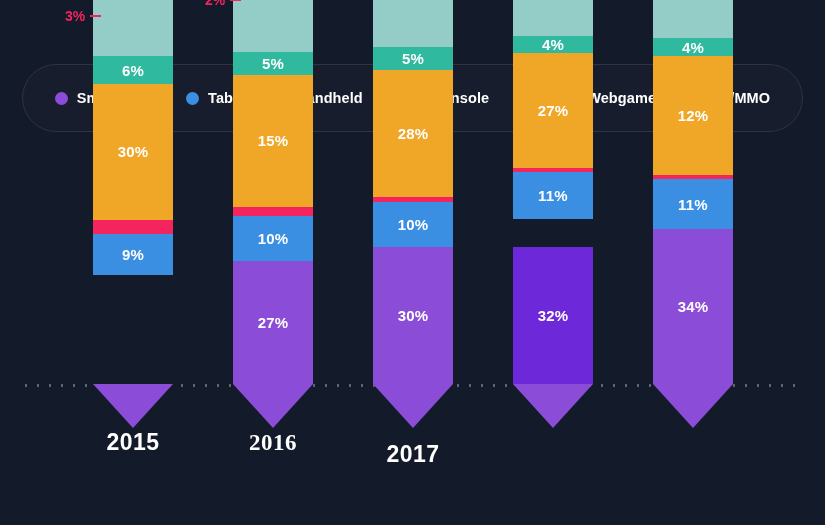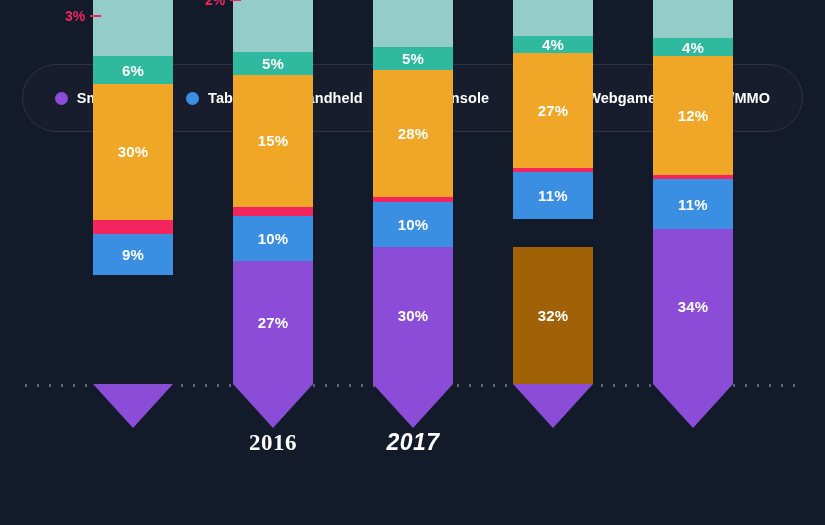--- a/index.html
+++ b/index.html
@@ -205,20 +205,21 @@
           <div class="seg" style="height: 40.95px; background: rgb(59, 143, 227);">
             <span class="seg-label">9%</span>
           </div>
         </div>
         <div class="bar-tip" style="background: rgb(139, 77, 216);"></div>
         <div class="callout" style="top: 87.025px; left: -28px;">
           <span class="callout-text" style="color: rgb(244, 36, 94);">3%</span>
           <span class="callout-dash" style="background: rgb(244, 36, 94);"></span>
         </div>
       </div>
+      <div class="year-label" style="bottom: 24px;">2015</div>
     </div>
     <div class="bar-group" style="left: 203px;">
       <div class="bar-pin" style="top: -211px;">
         <div class="bar-stack" style="height: 455px;">
           <div class="seg" style="height: 122.85px; background: rgb(148, 204, 200);"></div>
           <div class="seg" style="height: 22.75px; background: rgb(47, 185, 158);">
             <span class="seg-label">5%</span>
           </div>
           <div class="seg" style="height: 131.95px; background: rgb(240, 166, 38);">
             <span class="seg-label">15%</span>
@@ -252,37 +253,37 @@
           <div class="seg thin" style="height: 4.55px; background: rgb(244, 36, 94);"></div>
           <div class="seg" style="height: 45.5px; background: rgb(59, 143, 227);">
             <span class="seg-label">10%</span>
           </div>
           <div class="seg" style="height: 136.5px; background: rgb(139, 77, 216);">
             <span class="seg-label">30%</span>
           </div>
         </div>
         <div class="bar-tip" style="background: rgb(139, 77, 216);"></div>
       </div>
-      <div class="year-label" style="bottom: 24px; font-style: italic;">2017</div>
+      <div class="year-label" style="bottom: 12px;">2017</div>
     </div>
     <div class="bar-group" style="left: 483px;">
       <div class="bar-pin" style="top: -215.55px;">
         <div class="bar-stack" style="height: 459.55px;">
           <div class="seg" style="height: 118.3px; background: rgb(148, 204, 200);"></div>
           <div class="seg" style="height: 18.2px; background: rgb(47, 185, 158);">
             <span class="seg-label">4%</span>
           </div>
           <div class="seg" style="height: 122.85px; background: rgb(240, 166, 38);">
             <span class="seg-label">27%</span>
           </div>
           <div class="seg thin" style="height: 4.55px; background: rgb(244, 36, 94);"></div>
           <div class="seg" style="height: 50.05px; background: rgb(59, 143, 227);">
             <span class="seg-label">11%</span>
           </div>
-          <div class="seg" style="height: 145.6px; background: #a16207; margin-top: 28px;">
+          <div class="seg" style="height: 145.6px; background: #6d28d9; margin-top: 28px;">
             <span class="seg-label">32%</span>
           </div>
         </div>
         <div class="bar-tip" style="background: rgb(139, 77, 216);"></div>
       </div>
     </div>
     <div class="bar-group" style="left: 623px;">
       <div class="bar-pin" style="top: -215.55px;">
         <div class="bar-stack" style="height: 459.55px;">
           <div class="seg" style="height: 113.75px; background: rgb(148, 204, 200);"></div>

